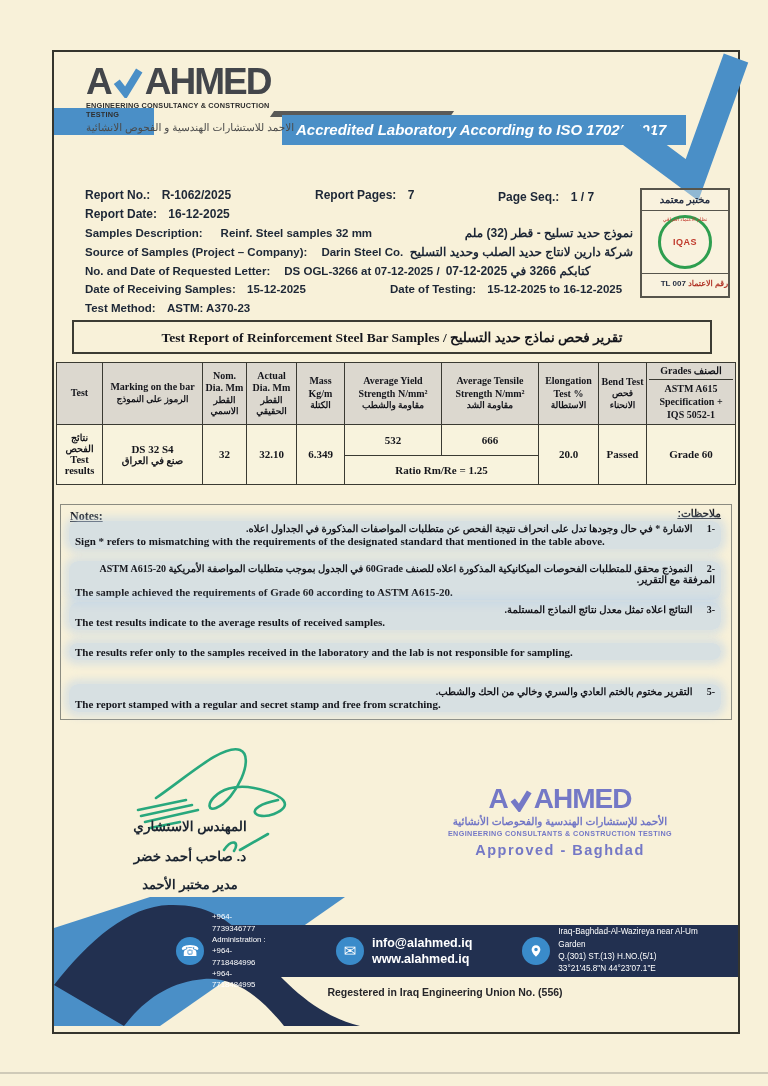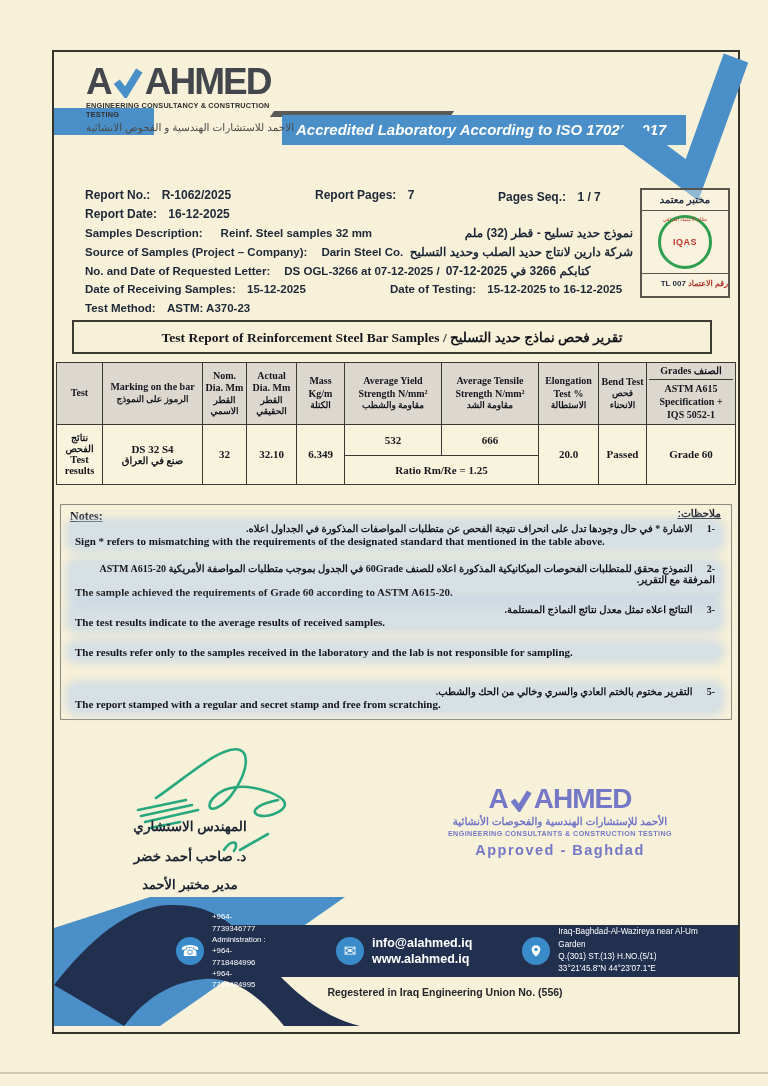--- a/index.html
+++ b/index.html
@@ -123,21 +123,21 @@
 
   <div class="abs info" style="left:85px;top:188px;">
     <span class="lbl">Report No.:</span>
     <span class="val">R-1062/2025</span>
   </div>
   <div class="abs info" style="left:315px;top:188px;">
     <span class="lbl">Report Pages:</span>
     <span class="val">7</span>
   </div>
   <div class="abs info" style="left:498px;top:190px;">
-    <span class="lbl">Pages Seq.:</span>
+    <span class="lbl">Page Seq.:</span>
     <span class="val">1 / 7</span>
   </div>
   <div class="abs info" style="left:85px;top:207px;">
     <span class="lbl">Report Date:</span>
     <span class="val">16-12-2025</span>
   </div>
 
   <div class="inforow info" style="top:226px;font-size:11.5px;">
     <span class="lbl">Samples Description:</span>
     <span class="val" style="margin-left:18px;">Reinf. Steel samples 32 mm</span>

